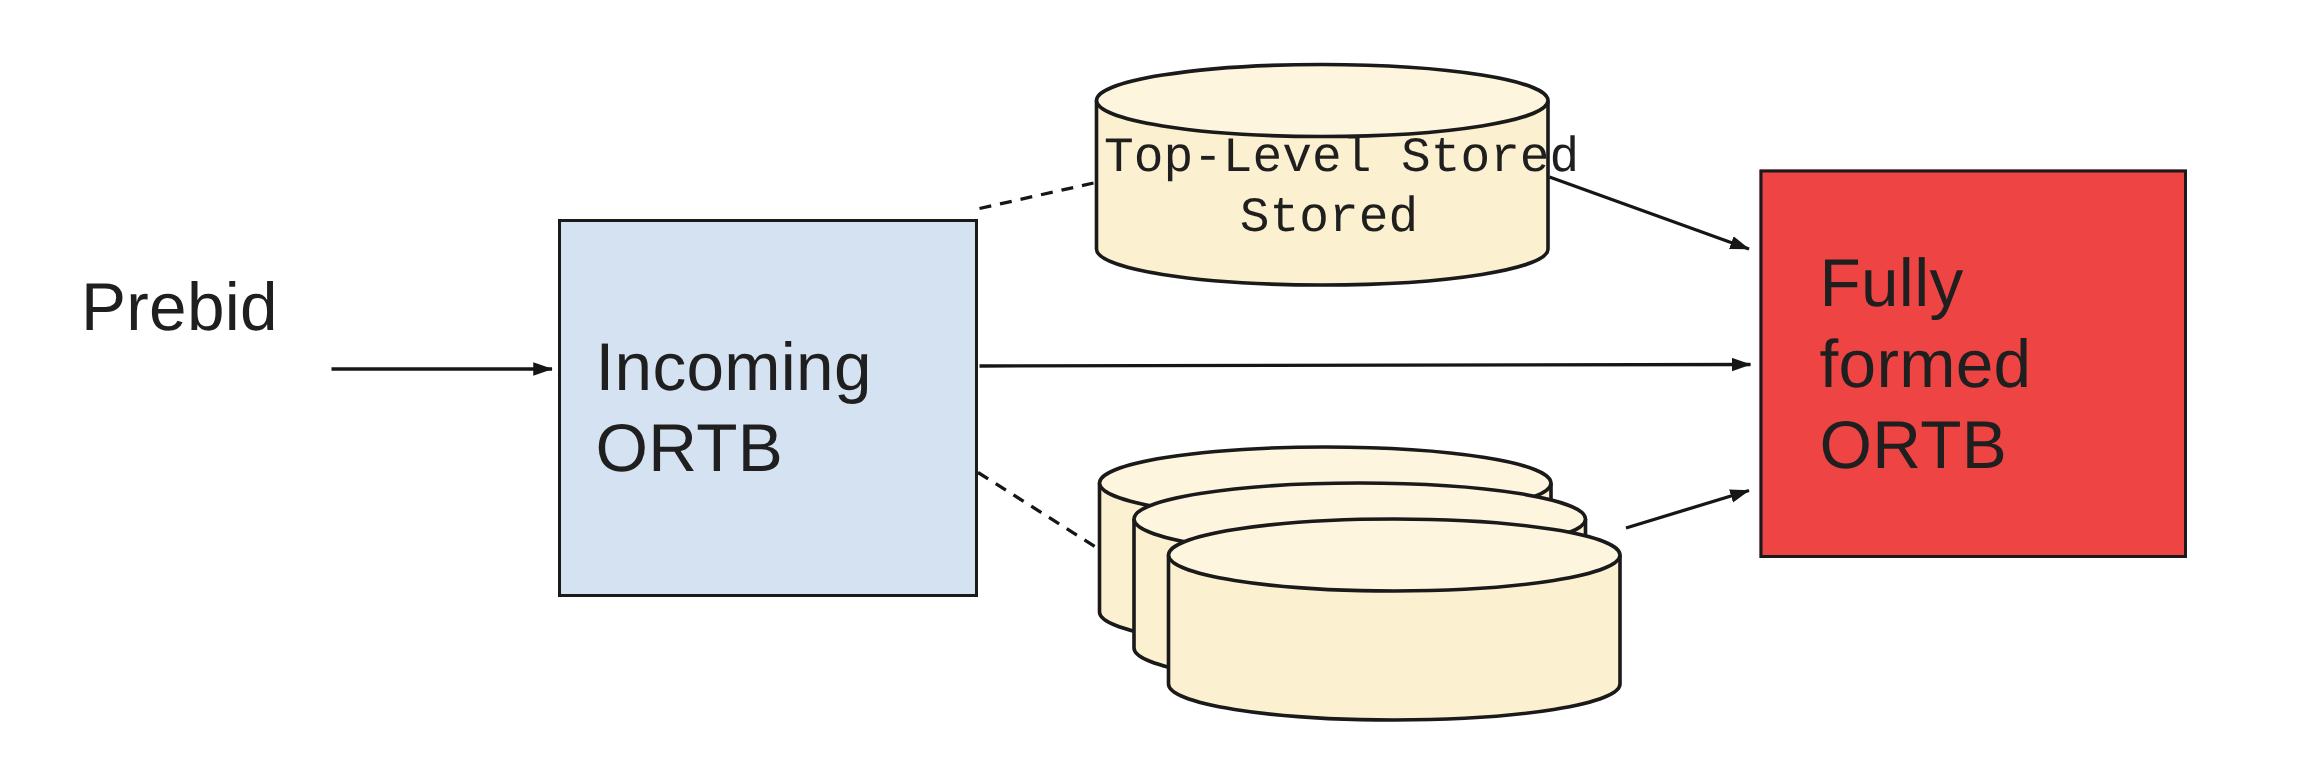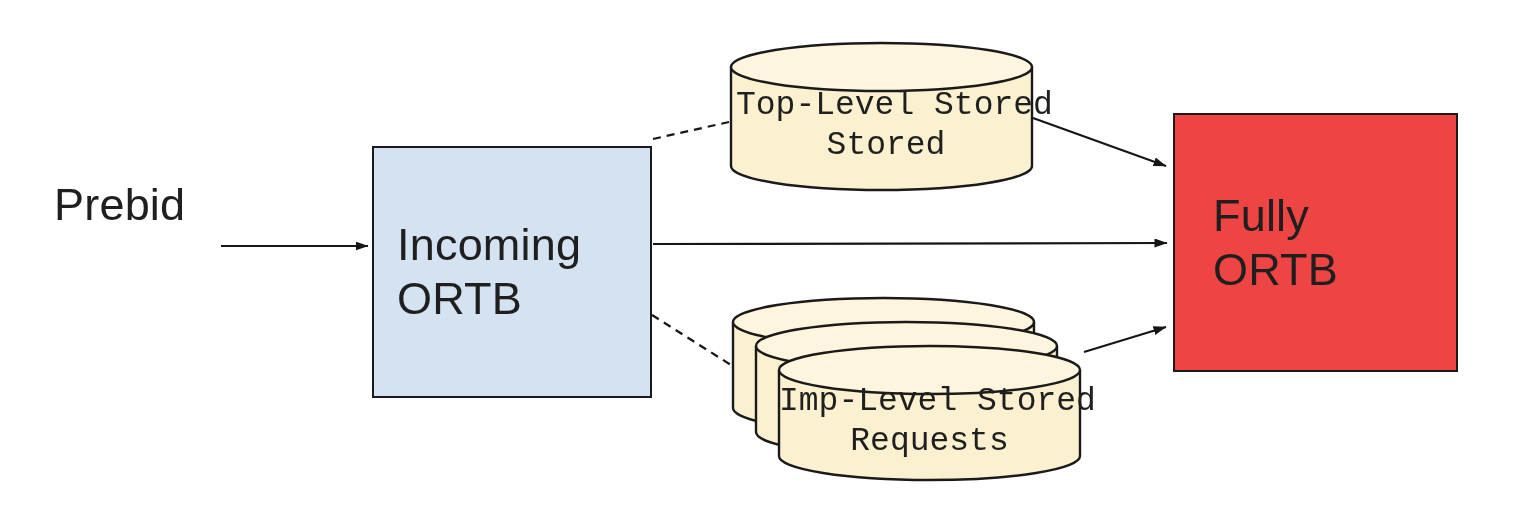--- a/index.html
+++ b/index.html
@@ -112,26 +112,23 @@
     <span>Prebid</span>
   </div>
 
   <div class="node node-incoming big-text">
     <span>Incoming</span>
     <span>ORTB</span>
   </div>
 
   <div class="node node-fully-formed big-text">
     <span>Fully</span>
+    <span>formed</span>
     <span>ORTB</span>
   </div>
 
   <div class="cyl-label cyl-label-top">
     <span>Top-Level Stored</span>
     <span>Stored</span>
   </div>
 
-  <div class="cyl-label cyl-label-imp">
-    <span>Imp-Level Stored</span>
-    <span>Requests</span>
-  </div>
 
 </div>
 
 </body></html>

